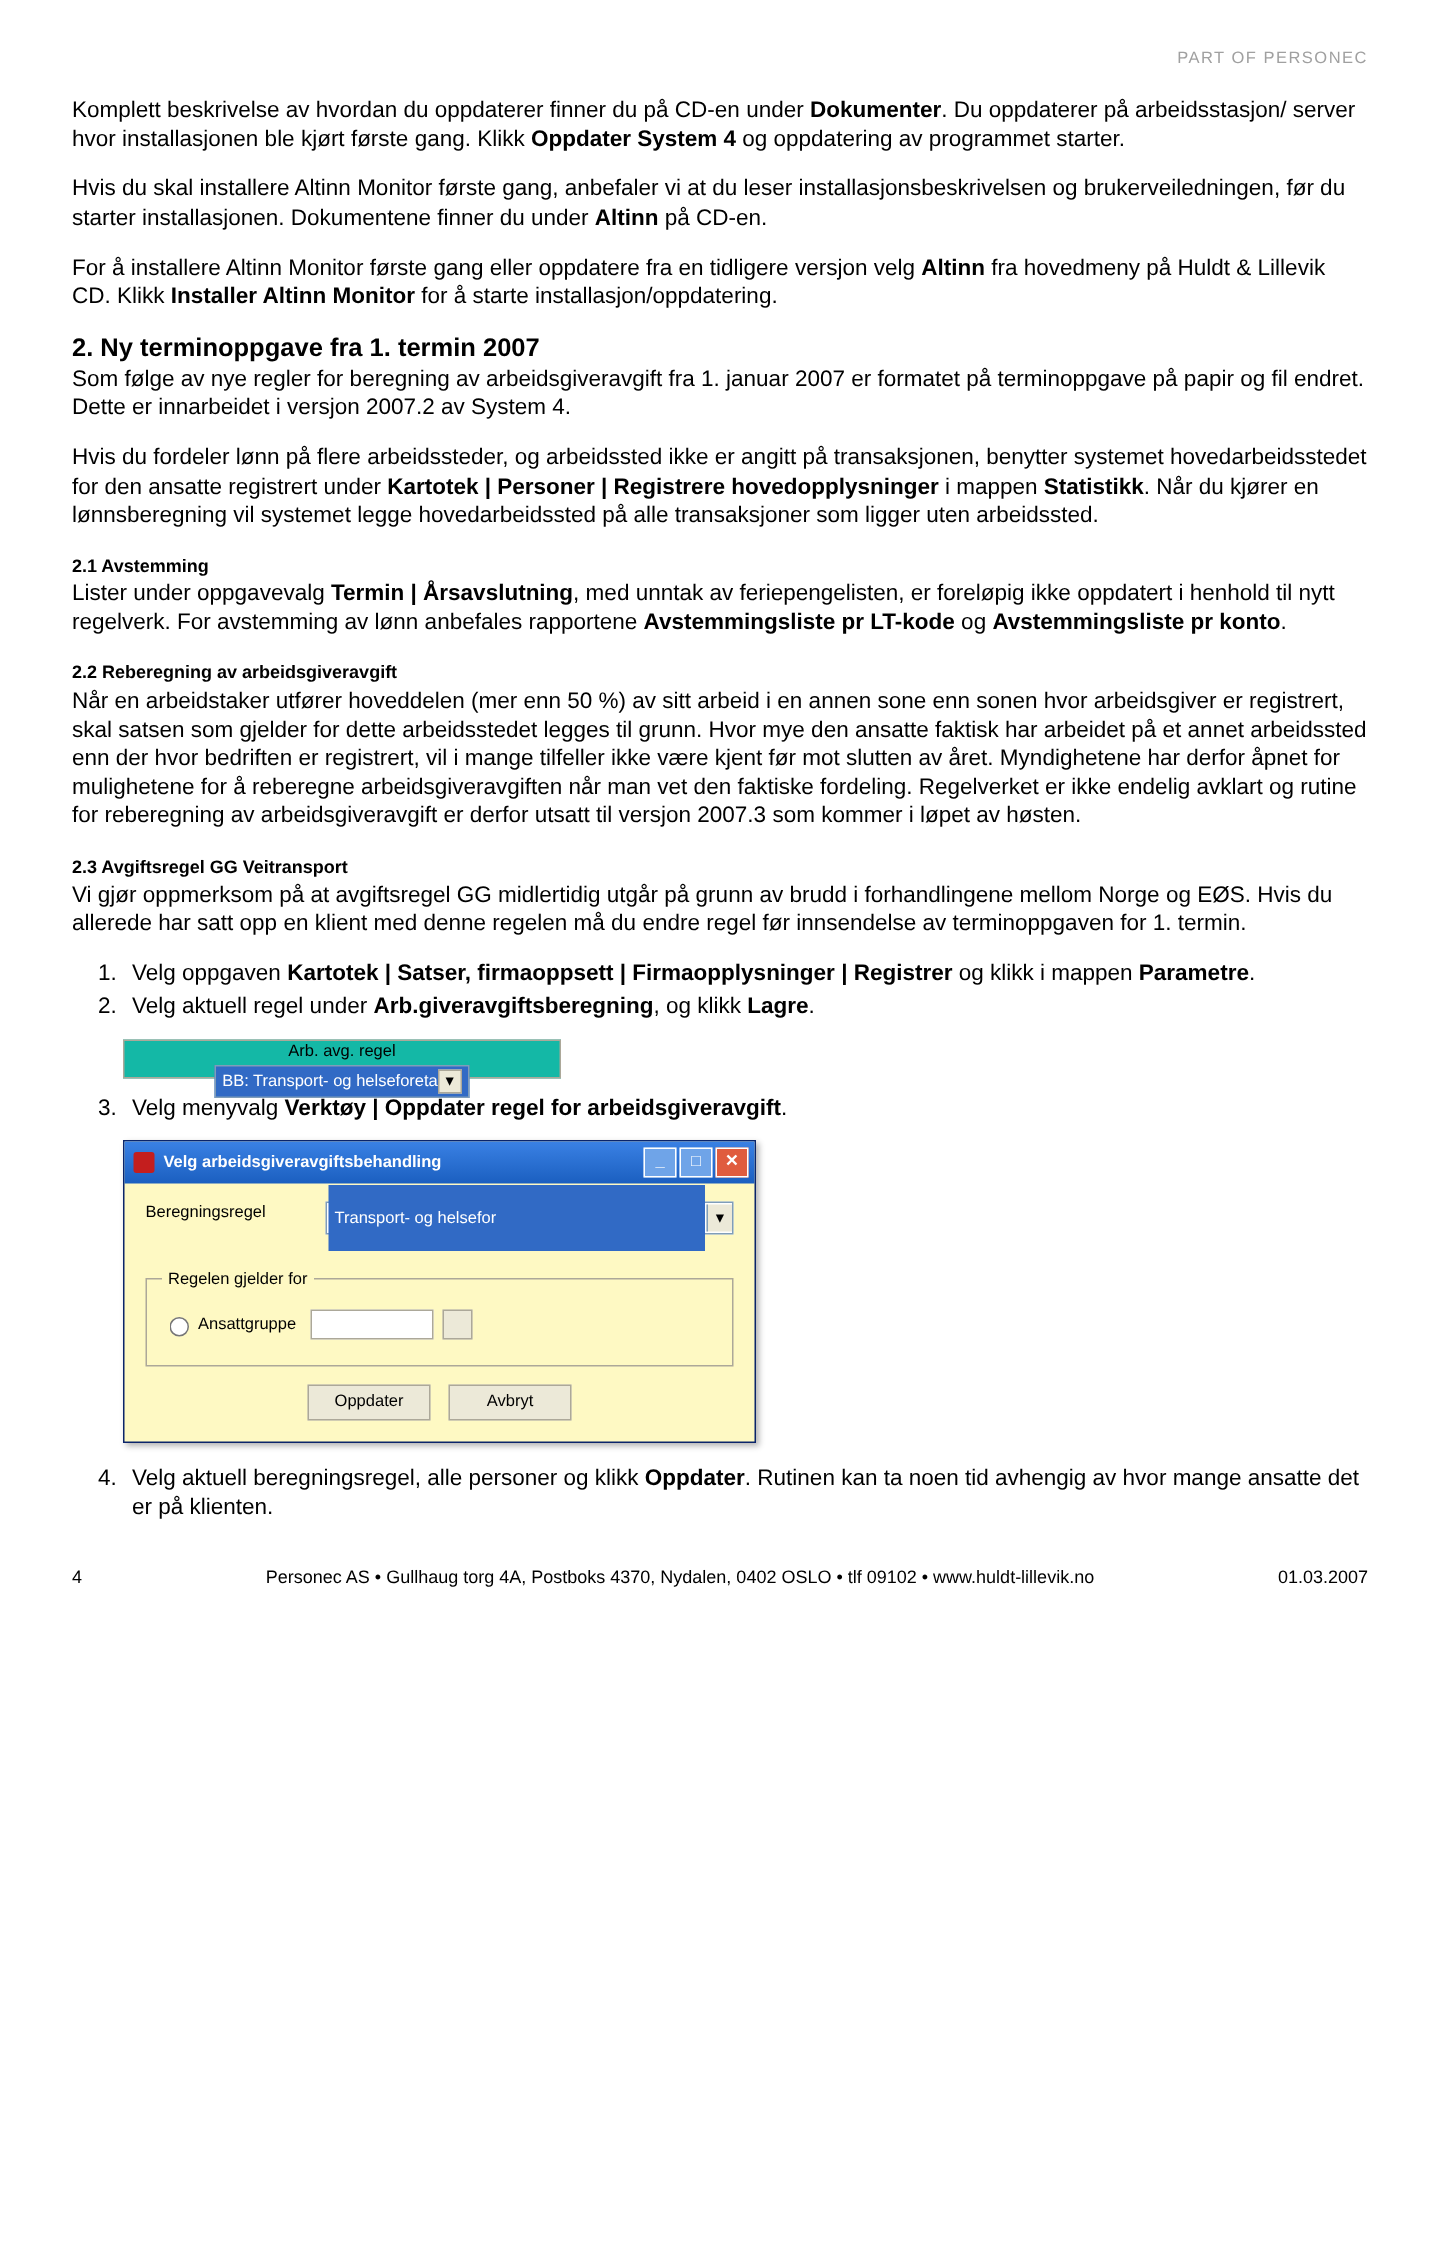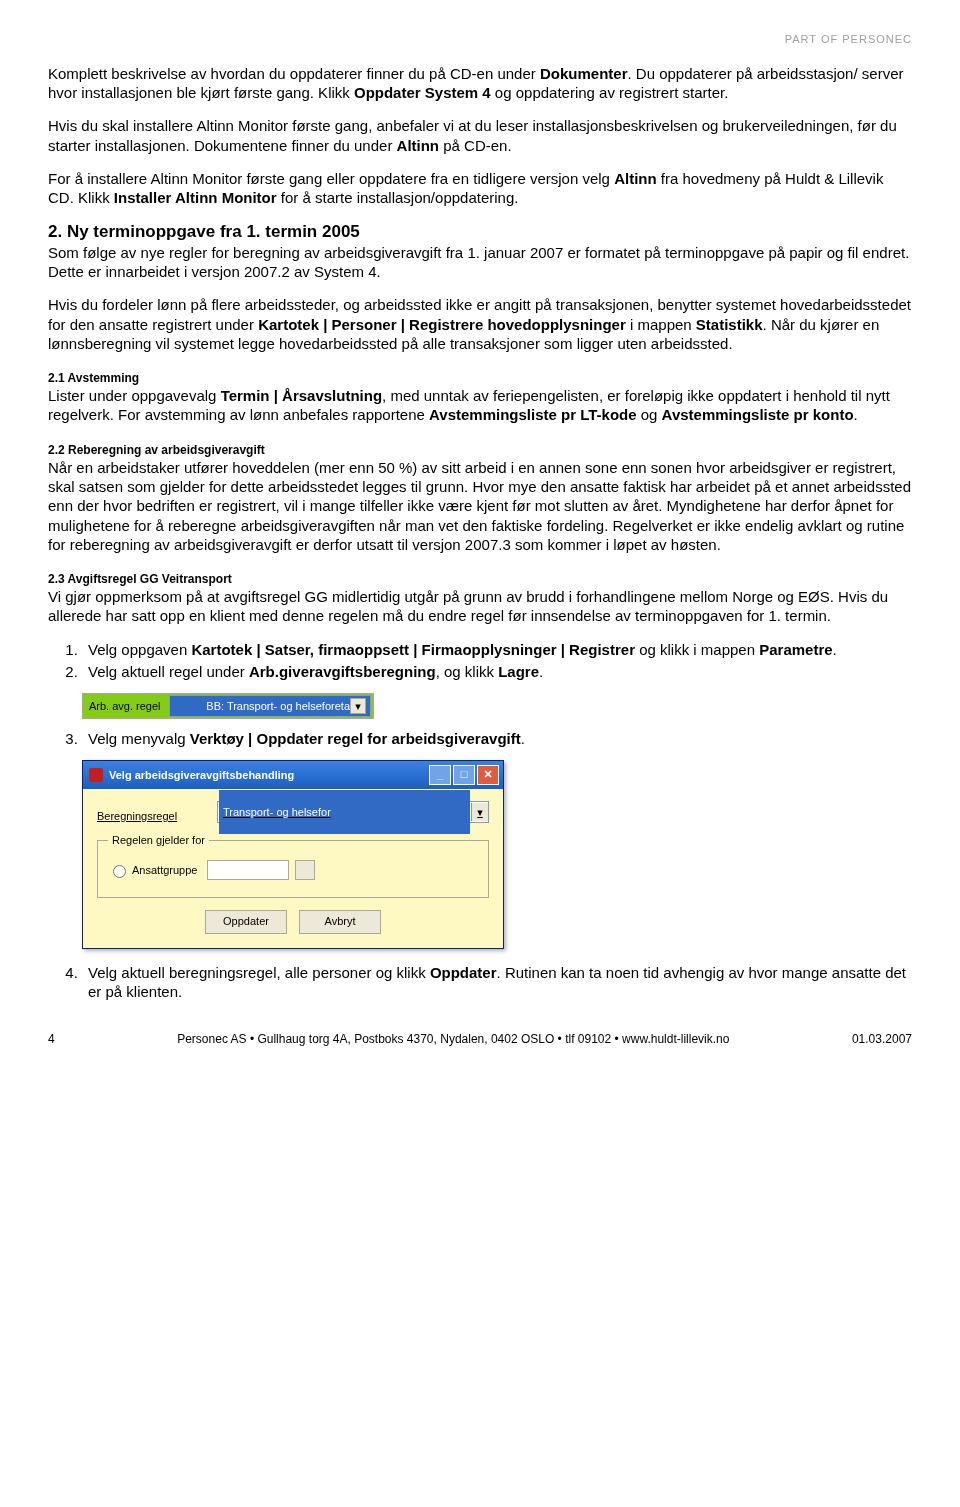--- a/index.html
+++ b/index.html
@@ -62,27 +62,28 @@
     margin: 4px 0 12px 34px;
     padding: 0;
   }
   ol li { margin-bottom: 3px; padding-left: 6px; }
   ol li::marker { font-weight: normal; }
 
   
   .dropdown-widget {
     display:flex;
     align-items:center;
-    background:#84cc16;
+    background:#14b8a6;
     border:1px solid #aca899;
     width:290px;
     height:24px;
     font-family: Tahoma, sans-serif;
     font-size: 11px;
     margin: 4px 0 10px 34px;
+    flex-direction: column;
   }
   .dropdown-widget .lbl { padding:0 6px; color:#000; }
   .dropdown-widget .sel {
     flex:1;
     background:#316ac5;
     color:#fff;
     padding:2px 4px;
     margin:2px;
     border:1px solid #7f9db9;
     display:flex;
@@ -125,21 +126,21 @@
     background:#6fa4e8;
     border:1px solid #fff;
     margin-left:2px;
     color:#fff;
     text-align:center;
     line-height:16px;
     font-size:11px;
   }
   .titlebar .winbtn.close{background:#e05c3e;}
   .dialog .body { padding:12px 14px 14px 14px;}
-  .dialog .row {display:flex;align-items:flex-end;margin-bottom:10px;text-decoration:underline;}
+  .dialog .row {display:flex;align-items:flex-start;margin-bottom:23px;}
   .dialog .row .lbl{width:120px;}
   .dialog .combo {
     flex:1;
     border:1px solid #7f9db9;
     background:#fff;
     display:flex;
     align-items:center;
     height:20px;
   }
   .dialog .combo .val {
@@ -187,33 +188,33 @@
   .footer .mid{flex:1;text-align:center;}
 </style>
 </head>
 <body>
 
 <div class="logo">
   <div class="logo-sub">PART OF PERSONEC</div>
 </div>
 
 <p>
-  <span>Komplett beskrivelse av hvordan du oppdaterer finner du på CD-en under </span><span class="b">Dokumenter</span><span>. Du oppdaterer på arbeidsstasjon/ server hvor installasjonen ble kjørt første gang. Klikk </span><span class="b">Oppdater System 4</span><span> og oppdatering av registrert starter.</span>
+  <span>Komplett beskrivelse av hvordan du oppdaterer finner du på CD-en under </span><span class="b">Dokumenter</span><span>. Du oppdaterer på arbeidsstasjon/ server hvor installasjonen ble kjørt første gang. Klikk </span><span class="b">Oppdater System 4</span><span> og oppdatering av programmet starter.</span>
 </p>
 
 <p>
   <span>Hvis du skal installere Altinn Monitor første gang, anbefaler vi at du leser installasjonsbeskrivelsen og brukerveiledningen, før du starter installasjonen. Dokumentene finner du under </span><span class="b">Altinn</span><span> på CD-en.</span>
 </p>
 
 <p>
   <span>For å installere Altinn Monitor første gang eller oppdatere fra en tidligere versjon velg </span><span class="b">Altinn</span><span> fra hovedmeny på Huldt &amp; Lillevik CD. Klikk </span><span class="b">Installer Altinn Monitor</span><span> for å starte installasjon/oppdatering.</span>
 </p>
 
 <div class="sect">
-  <h2>2. Ny terminoppgave fra 1. termin 2005</h2><br>
+  <h2>2. Ny terminoppgave fra 1. termin 2007</h2><br>
   <span>Som følge av nye regler for beregning av arbeidsgiveravgift fra 1. januar 2007 er formatet på terminoppgave på papir og fil endret. Dette er innarbeidet i versjon 2007.2 av System 4.</span>
 </div>
 
 <p style="margin-top:14px;">
   <span>Hvis du fordeler lønn på flere arbeidssteder, og arbeidssted ikke er angitt på transaksjonen, benytter systemet hovedarbeidsstedet for den ansatte registrert under </span><span class="b">Kartotek | Personer | Registrere hovedopplysninger</span><span> i mappen </span><span class="b">Statistikk</span><span>. Når du kjører en lønnsberegning vil systemet legge hovedarbeidssted på alle transaksjoner som ligger uten arbeidssted.</span>
 </p>
 
 <div class="sect">
   <h3>2.1 Avstemming</h3><br>
   <span>

